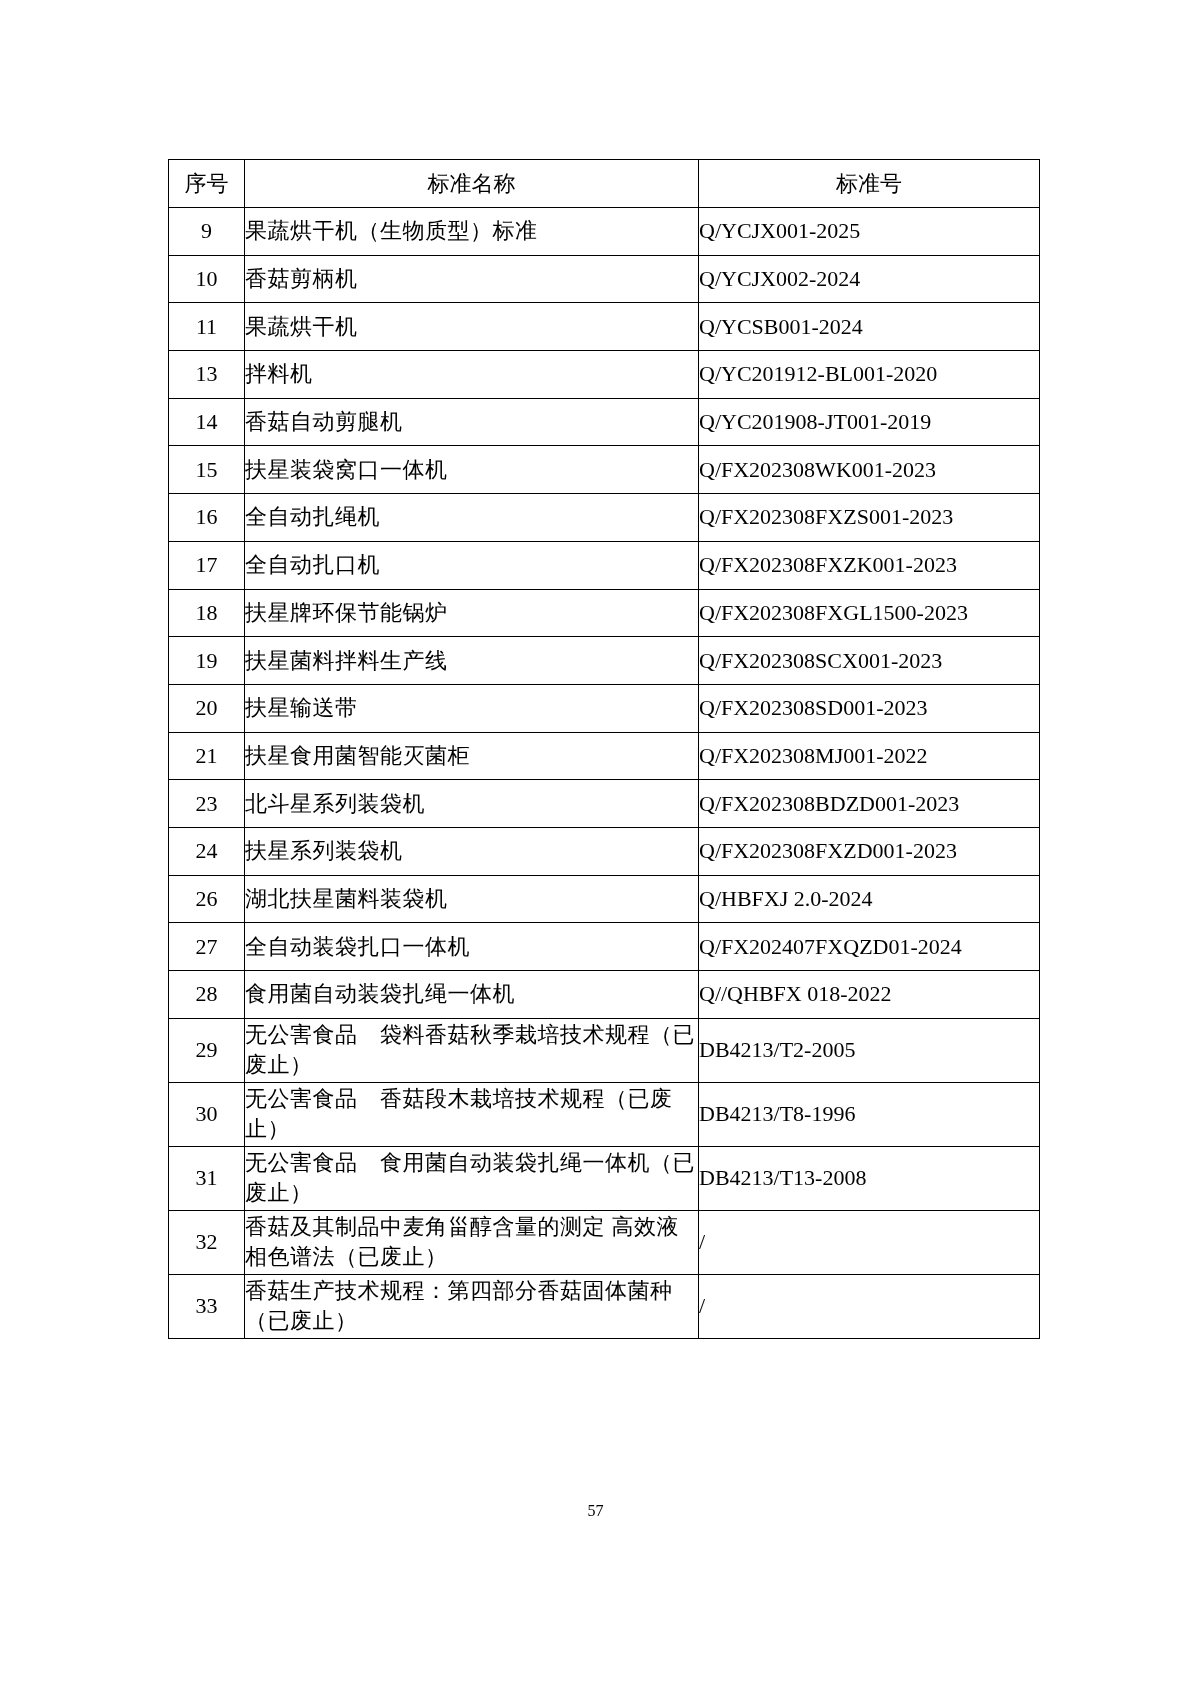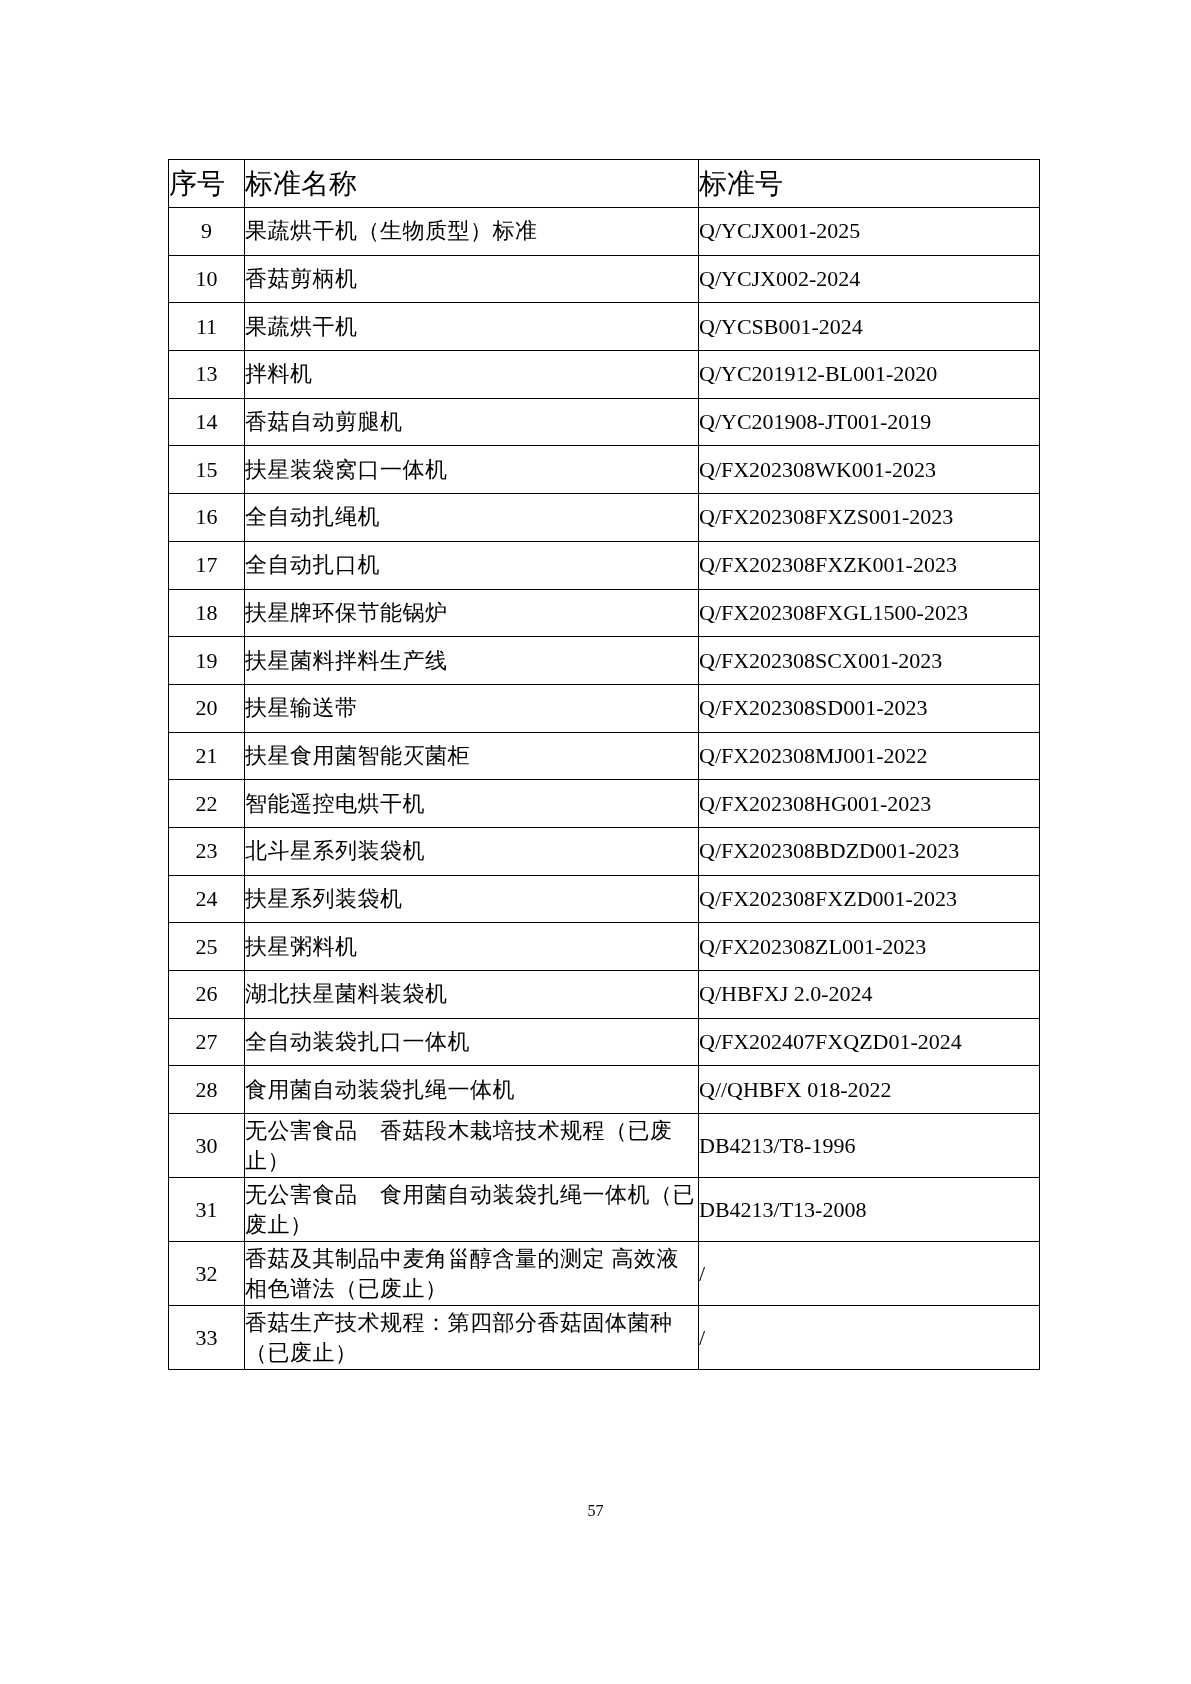--- a/index.html
+++ b/index.html
@@ -5,22 +5,22 @@
   html, body { margin: 0; padding: 0; background: #ffffff; }
   body { width: 1191px; height: 1684px; position: relative; overflow: hidden;
          font-family: "Liberation Serif", "DejaVu Serif", serif; color: #000; }
   .page { position: absolute; left: 0; top: 0; width: 1191px; height: 1684px; background: #fff; }
   table.std { position: absolute; left: 168px; top: 159px; width: 871px;
               border-collapse: collapse; table-layout: fixed; }
   table.std th, table.std td { border: 1.6px solid #000; padding: 0; vertical-align: middle; }
   col.c-idx { width: 76px; }
   col.c-name { width: 454px; }
   col.c-code { width: 341px; }
-  table.std th { height: 47px; font-size: 28px; font-weight: normal;
-                 font-family: "DejaVu Sans", sans-serif; text-align: left; }
+  table.std th { height: 47px; font-size: 22px; font-weight: normal;
+                 font-family: "DejaVu Sans", sans-serif; text-align: center; }
   table.std td { font-size: 22px; line-height: 30px; }
   tr.single td { height: 46.7px; }
   tr.double td { height: 63px; }
   td.idx { text-align: center; }
   td.name { padding-left: 10px; padding-right: 6px; font-family: Liberation Sans, sans-serif; font-size: 21px; line-height: 29px; letter-spacing: 0.5px; }
   td.code { padding-left: 10px; white-space: nowrap; }
   .page-num { position: absolute; left: 0; width: 1191px; top: 1502px; text-align: center;
               font-size: 16px; }
 </style>
 </head>
@@ -95,53 +95,48 @@
         <td class="idx">20</td>
         <td class="name">扶星输送带</td>
         <td class="code">Q/FX202308SD001-2023</td>
       </tr>
       <tr class="single">
         <td class="idx">21</td>
         <td class="name">扶星食用菌智能灭菌柜</td>
         <td class="code">Q/FX202308MJ001-2022</td>
       </tr>
       <tr class="single">
-        <td class="idx">22</td>
-        <td class="name">智能遥控电烘干机</td>
-        <td class="code">Q/FX202308HG001-2023</td>
-      </tr>
-      <tr class="single">
         <td class="idx">23</td>
         <td class="name">北斗星系列装袋机</td>
         <td class="code">Q/FX202308BDZD001-2023</td>
       </tr>
       <tr class="single">
         <td class="idx">24</td>
         <td class="name">扶星系列装袋机</td>
         <td class="code">Q/FX202308FXZD001-2023</td>
-      </tr>
-      <tr class="single">
-        <td class="idx">25</td>
-        <td class="name">扶星粥料机</td>
-        <td class="code">Q/FX202308ZL001-2023</td>
       </tr>
       <tr class="single">
         <td class="idx">26</td>
         <td class="name">湖北扶星菌料装袋机</td>
         <td class="code">Q/HBFXJ 2.0-2024</td>
       </tr>
       <tr class="single">
         <td class="idx">27</td>
         <td class="name">全自动装袋扎口一体机</td>
         <td class="code">Q/FX202407FXQZD01-2024</td>
       </tr>
       <tr class="single">
         <td class="idx">28</td>
         <td class="name">食用菌自动装袋扎绳一体机</td>
         <td class="code">Q//QHBFX 018-2022</td>
+      </tr>
+      <tr class="double">
+        <td class="idx">29</td>
+        <td class="name">无公害食品　袋料香菇秋季栽培技术规程（已废止）</td>
+        <td class="code">DB4213/T2-2005</td>
       </tr>
       <tr class="double">
         <td class="idx">30</td>
         <td class="name">无公害食品　香菇段木栽培技术规程（已废止）</td>
         <td class="code">DB4213/T8-1996</td>
       </tr>
       <tr class="double">
         <td class="idx">31</td>
         <td class="name">无公害食品　食用菌自动装袋扎绳一体机（已废止）</td>
         <td class="code">DB4213/T13-2008</td>

